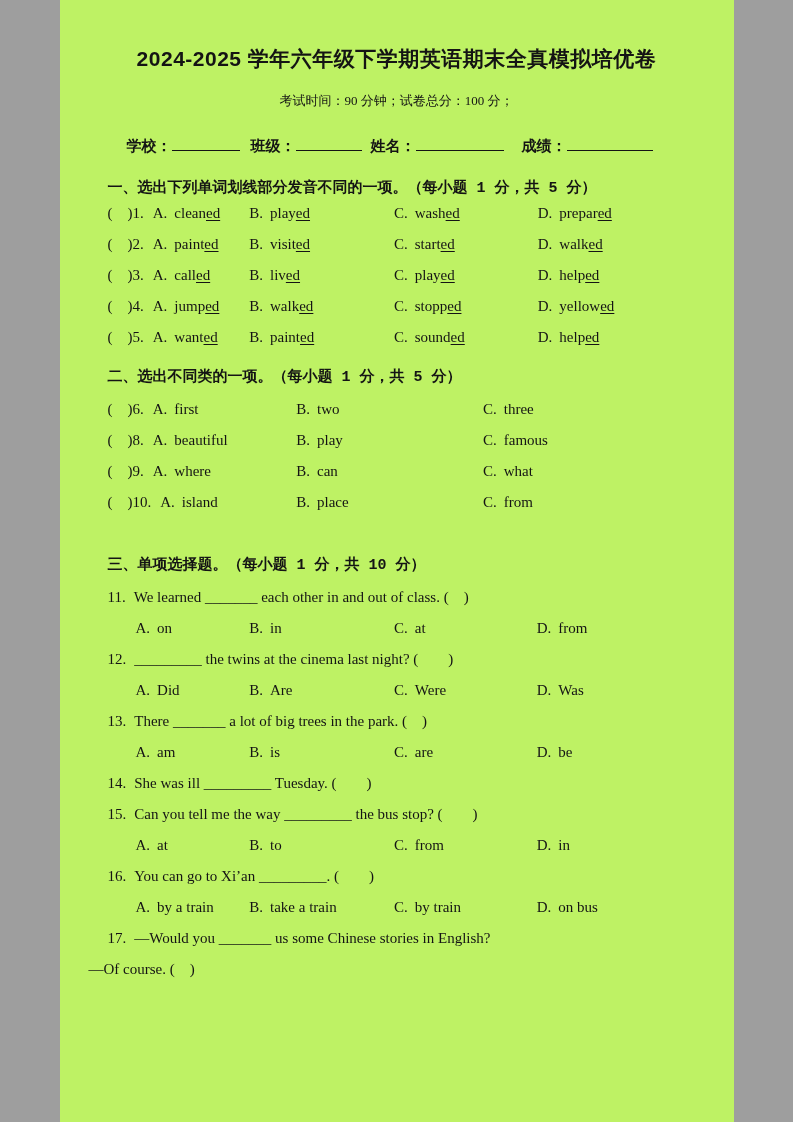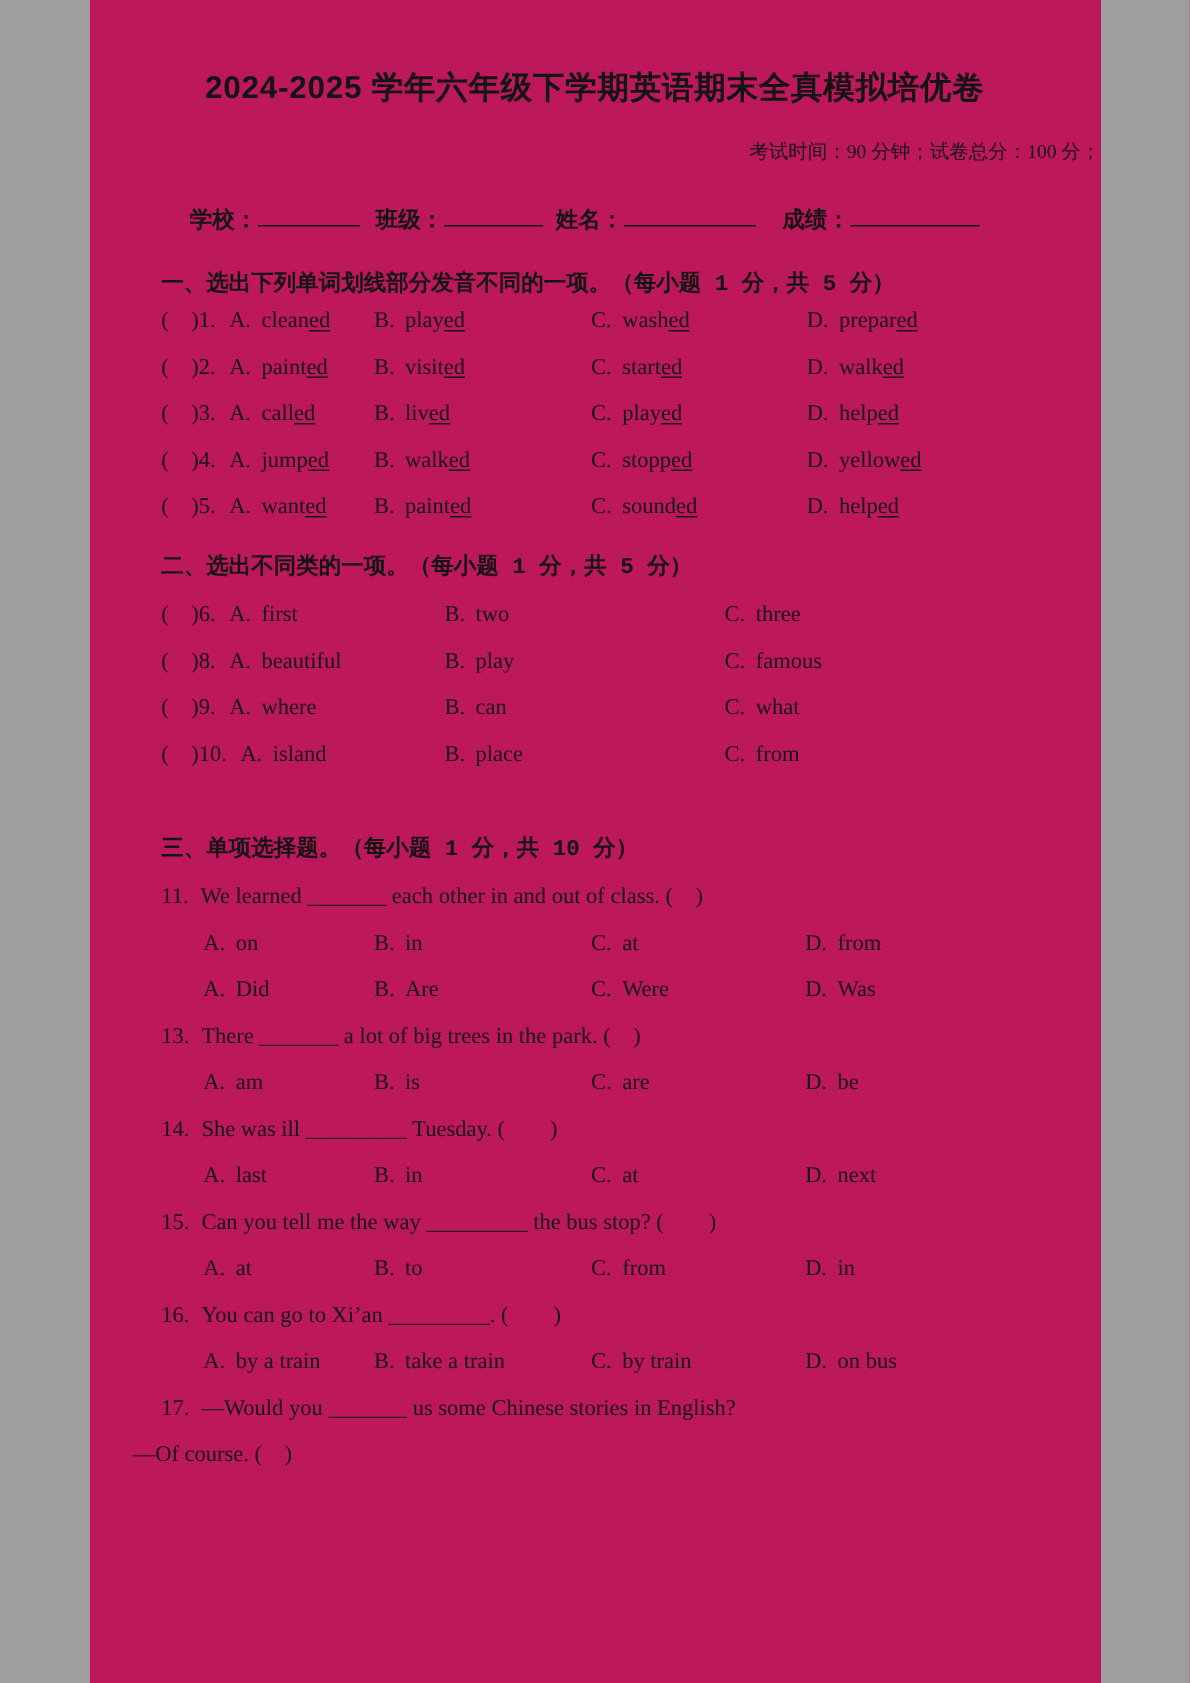--- a/index.html
+++ b/index.html
@@ -1,25 +1,25 @@
 <!DOCTYPE html>
 <html><head>
 <meta charset="utf-8">
 <style>
   html,body{margin:0;padding:0;background:#9e9e9e;}
   .page{
-    width:674px;height:1122px;margin:0 auto;background:#be185d;color:#141414;
+    width:674px;height:1122px;margin:0 auto;background:#bef264;color:#141414;
     font-family:"Liberation Serif","DejaVu Serif",serif;font-size:15px;
     box-sizing:border-box;overflow:hidden;
   }
   .title{
     padding-top:46px;text-align:center;font-size:21px;font-weight:bold;line-height:26px;
     font-family:"Liberation Sans","DejaVu Sans",sans-serif;letter-spacing:0.5px;
   }
-  .subtitle{margin-top:20px;text-align:right;font-size:13px;line-height:18px;}
+  .subtitle{margin-top:20px;text-align:center;font-size:13px;line-height:18px;}
   .form{
     margin-top:26px;padding-left:67px;font-size:15px;line-height:20px;font-weight:bold;
     font-family:"Liberation Sans","DejaVu Sans",sans-serif;white-space:nowrap;
   }
   .fline{display:inline-block;border-bottom:1.5px solid #141414;height:14px;vertical-align:baseline;}
   .fl1{width:68px;margin-right:11px}
   .fl2{width:66px;margin-right:9px}
   .fl3{width:88px;margin-right:18px}
   .fl4{width:86px}
   .sec-head{
@@ -116,40 +116,35 @@
 
   <div class="sec-head h3">三、单项选择题。（每小题 1 分，共 10 分）</div>
   <div class="rows r3">
     <div class="row"><span class="qnum">11.</span><span>We learned _______ each other in and out of class. (　)</span></div>
     <div class="row opt-row">
       <span class="c c3a"><span class="lab">A.</span><span>on</span></span>
       <span class="c c3b"><span class="lab">B.</span><span>in</span></span>
       <span class="c c3c"><span class="lab">C.</span><span>at</span></span>
       <span class="c"><span class="lab">D.</span><span>from</span></span>
     </div>
+    <div class="row"><span class="qnum">12.</span><span>_________ the twins at the cinema last night? (　　)</span></div>
     <div class="row opt-row">
       <span class="c c3a"><span class="lab">A.</span><span>Did</span></span>
       <span class="c c3b"><span class="lab">B.</span><span>Are</span></span>
       <span class="c c3c"><span class="lab">C.</span><span>Were</span></span>
       <span class="c"><span class="lab">D.</span><span>Was</span></span>
     </div>
     <div class="row"><span class="qnum">13.</span><span>There _______ a lot of big trees in the park. (　)</span></div>
     <div class="row opt-row">
       <span class="c c3a"><span class="lab">A.</span><span>am</span></span>
       <span class="c c3b"><span class="lab">B.</span><span>is</span></span>
       <span class="c c3c"><span class="lab">C.</span><span>are</span></span>
       <span class="c"><span class="lab">D.</span><span>be</span></span>
     </div>
     <div class="row"><span class="qnum">14.</span><span>She was ill _________ Tuesday. (　　)</span></div>
-    <div class="row opt-row">
-      <span class="c c3a"><span class="lab">A.</span><span>last</span></span>
-      <span class="c c3b"><span class="lab">B.</span><span>in</span></span>
-      <span class="c c3c"><span class="lab">C.</span><span>at</span></span>
-      <span class="c"><span class="lab">D.</span><span>next</span></span>
-    </div>
     <div class="row"><span class="qnum">15.</span><span>Can you tell me the way _________ the bus stop? (　　)</span></div>
     <div class="row opt-row">
       <span class="c c3a"><span class="lab">A.</span><span>at</span></span>
       <span class="c c3b"><span class="lab">B.</span><span>to</span></span>
       <span class="c c3c"><span class="lab">C.</span><span>from</span></span>
       <span class="c"><span class="lab">D.</span><span>in</span></span>
     </div>
     <div class="row"><span class="qnum">16.</span><span>You can go to Xi’an _________. (　　)</span></div>
     <div class="row opt-row">
       <span class="c c3a"><span class="lab">A.</span><span>by a train</span></span>

